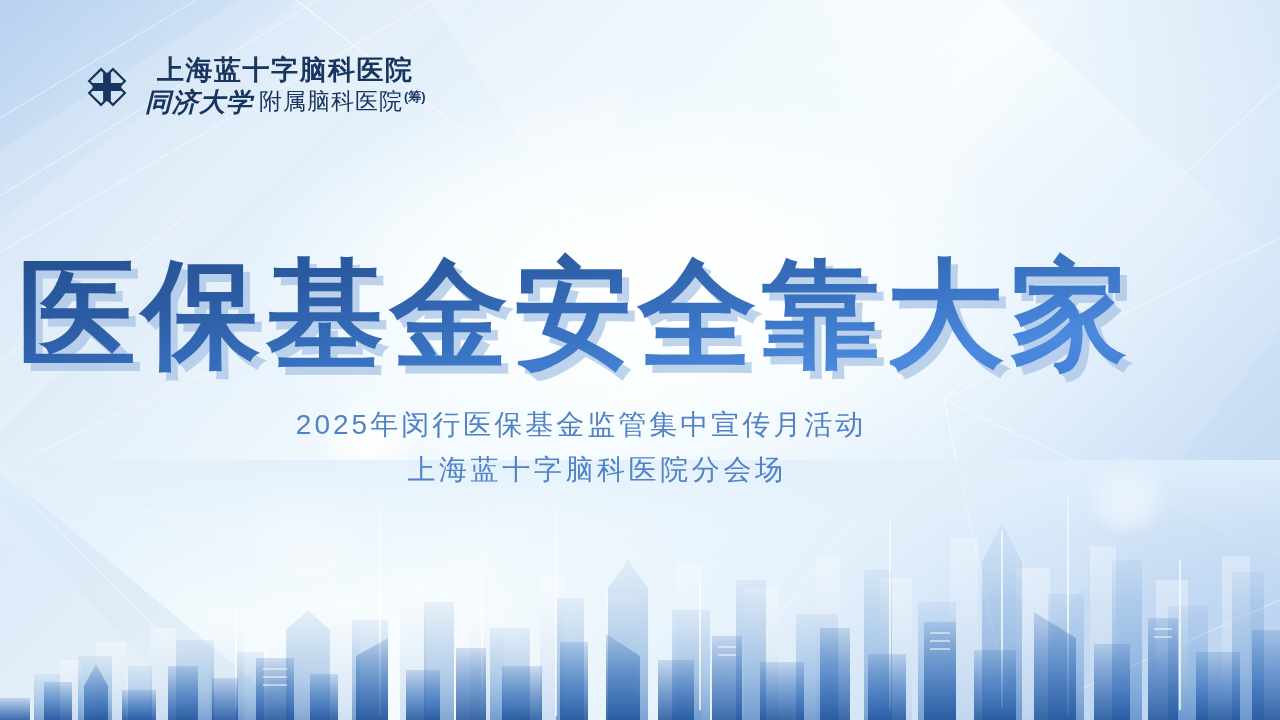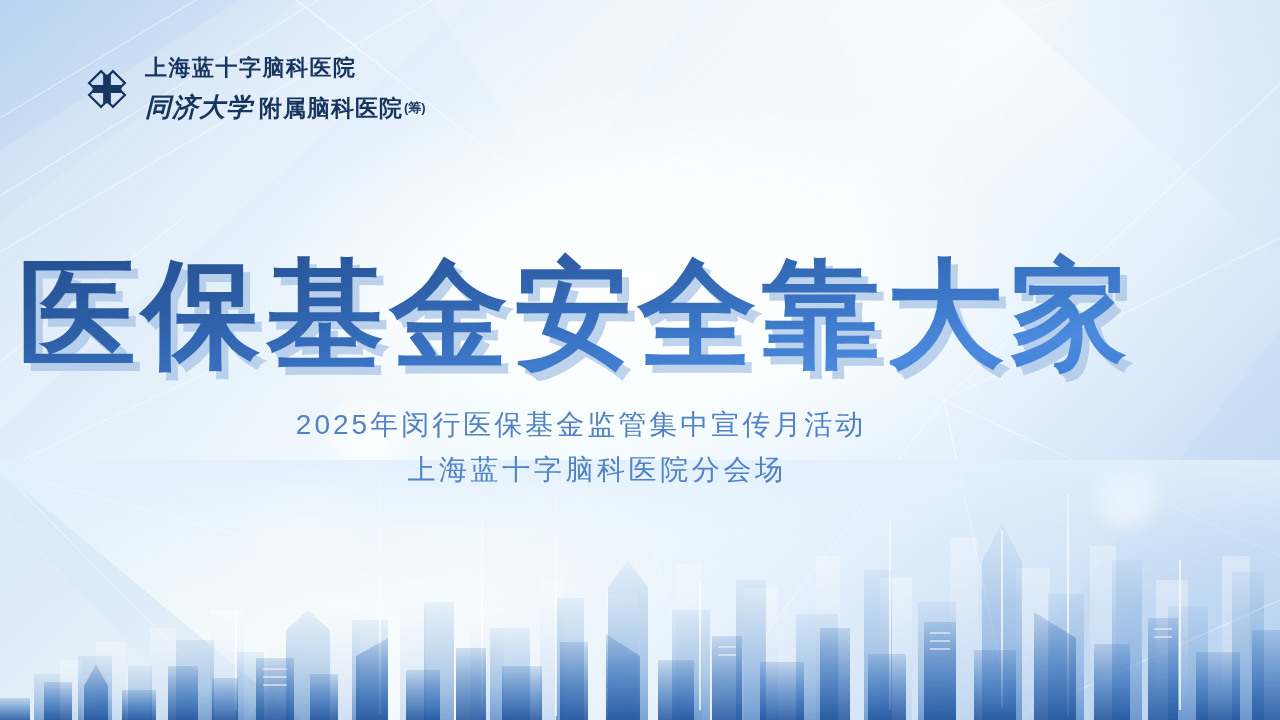--- a/index.html
+++ b/index.html
@@ -62,43 +62,44 @@
     position: absolute;
     left: 80px;
     top: 57px;
     display: flex;
     align-items: center;
     gap: 11px;
   }
   .logo-mark { width: 54px; height: 54px; flex: none; }
   .logo-text { display: flex; flex-direction: column; line-height: 1; }
   .logo-line1 {
-    font-size: 22px;
+    font-size: 27px;
     font-weight: 700;
     color: #17355f;
     letter-spacing: 1.5px;
     white-space: nowrap;
+    margin-left: 12px;
   }
   .logo-line2 {
-    margin-top: 16px;
+    margin-top: 6px;
     display: flex;
-    align-items: center;
+    align-items: flex-start;
     white-space: nowrap;
   }
   .logo-uni {
     font-family: "Liberation Serif", "DejaVu Serif", serif;
     font-size: 26px;
     font-weight: 700;
     font-style: italic;
     color: #17355f;
     letter-spacing: 1px;
   }
   .logo-aff {
     font-size: 23px;
-    font-weight: 700;
+    font-weight: 400;
     color: #17355f;
     letter-spacing: 1px;
     margin-left: 6px;
   }
   .logo-sub {
     font-size: 13px;
     font-weight: 700;
     color: #17355f;
     margin-left: 1px;
     padding-bottom: 2px;

